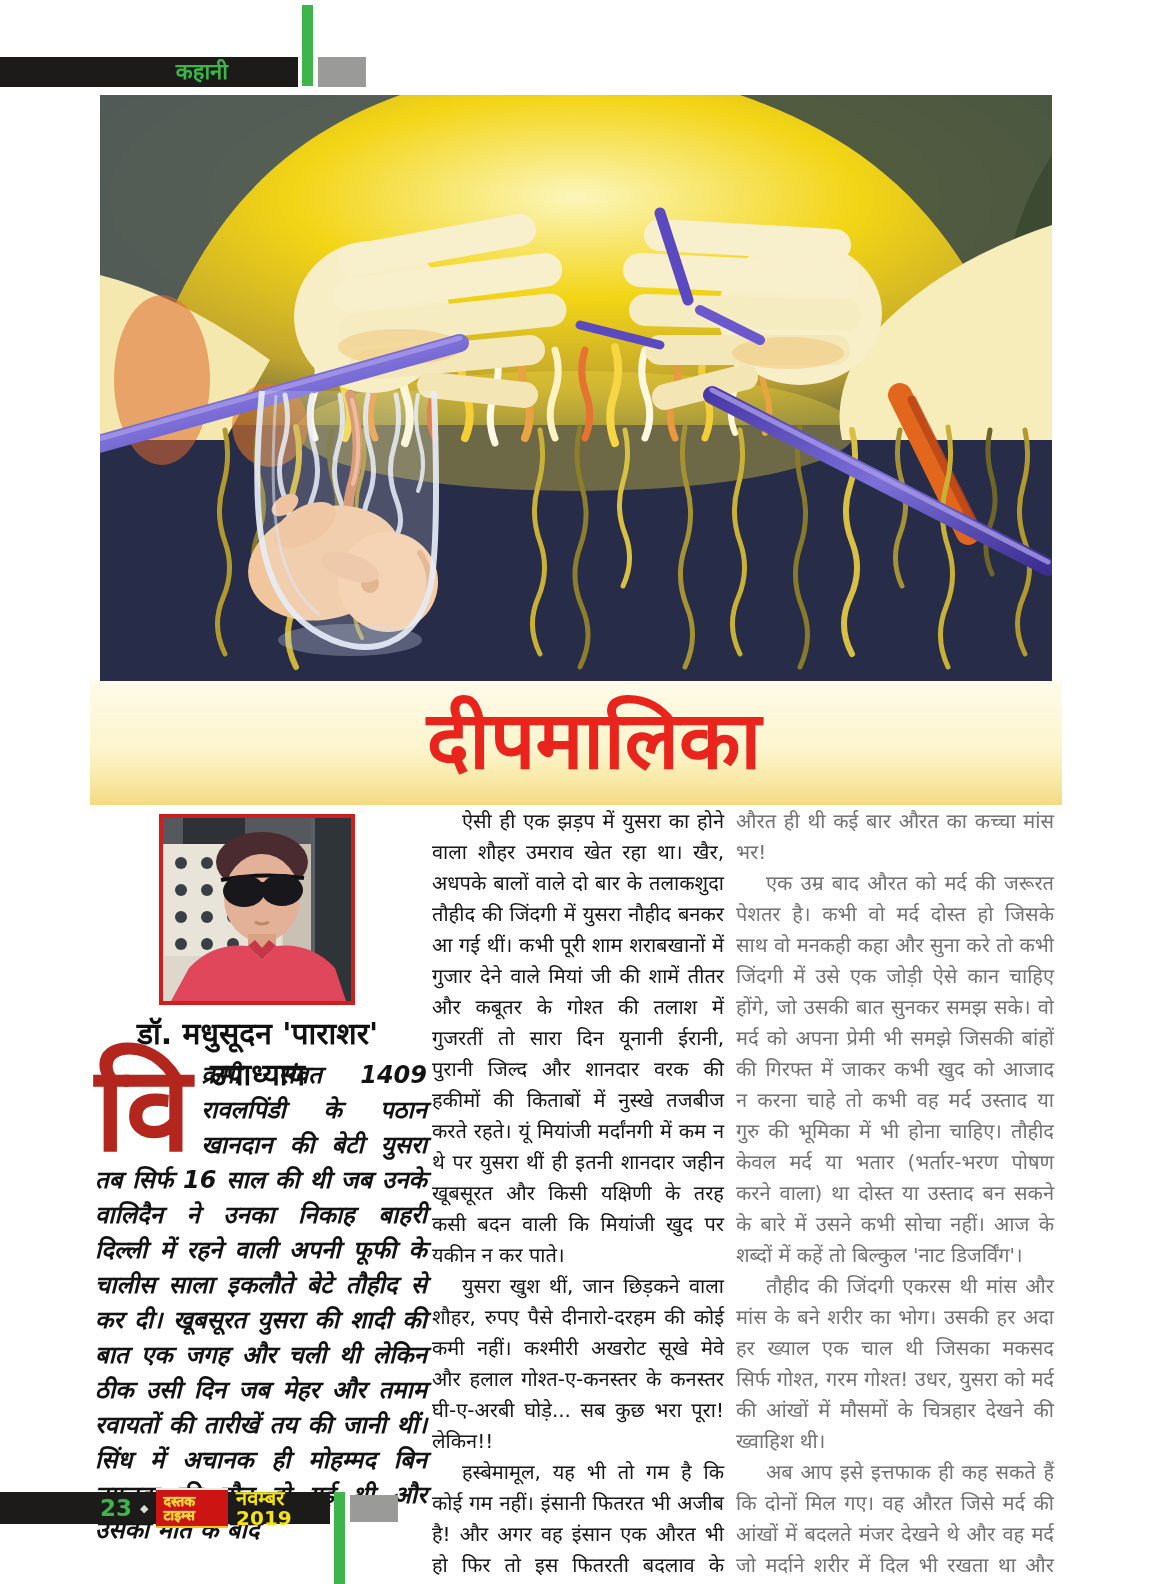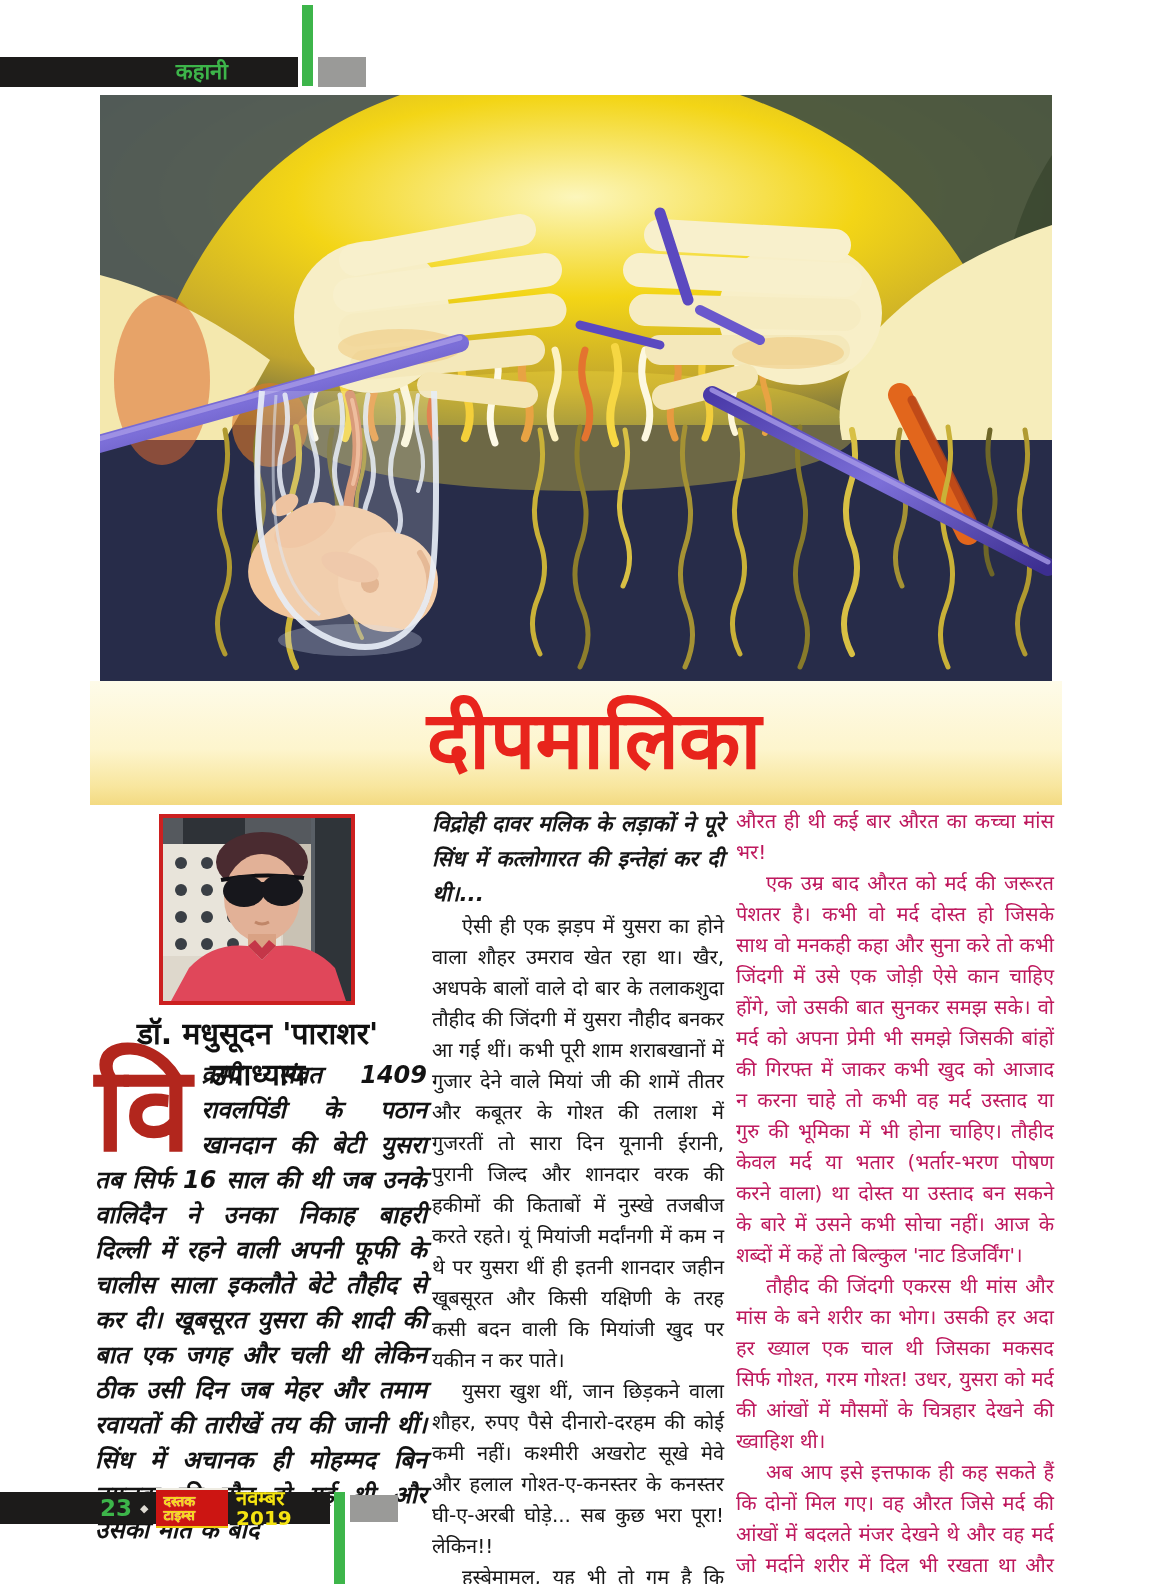--- a/index.html
+++ b/index.html
@@ -26,21 +26,21 @@
   .author-caption{position:absolute;left:90px;top:1012px;width:335px;text-align:center;
                   font-size:30px;font-weight:bold;color:#101010;}
   
   .col1{position:absolute;left:95px;top:1058px;width:332px;height:428px;
         font-style:italic;font-weight:bold;font-size:24px;line-height:35px;text-align:justify;color:#131313;}
   .dropcap{float:left;color:#b2261d;font-size:118px;line-height:94px;font-weight:bold;
            font-style:normal;margin:4px 10px 0 0;}
   .col2{position:absolute;left:432px;top:806px;width:292px;height:678px;
         font-size:20px;line-height:31px;text-align:justify;color:#171717;}
   .col3{position:absolute;left:736px;top:806px;width:318px;height:678px;
-        font-size:20px;line-height:31px;text-align:justify;color:#be185d;}
+        font-size:20px;line-height:31px;text-align:justify;color:#737373;}
   .intro{font-style:italic;font-weight:bold;font-size:21.5px;line-height:35px;margin:0 0 14px 0;}
   .bodytext p{margin:0;text-indent:30px;}
   .bodytext p.no-indent{text-indent:0;}
   
   .footer-bar{position:absolute;left:0;top:1492px;width:330px;height:32px;background:#1c1b1a;
               display:flex;align-items:center;gap:8px;padding-left:100px;box-sizing:border-box;}
   .page-number{color:#3db54a;font-size:23px;font-weight:bold;line-height:1;}
   .footer-diamond{color:#dedbd3;font-size:11px;line-height:1;}
   .magazine-logo{background:#cc1512;color:#f7d813;font-weight:bold;font-size:14px;line-height:1;
                  padding:4px 7px;border-top:2px solid #efece2;border-bottom:2px solid #f2c90f;
@@ -224,21 +224,20 @@
       <path d="M85,128 L99,142 L113,128 L106,122 L99,130 L92,122 Z" fill="#c43648"></path>
     </svg>
   </div>
   <div class="author-caption">डॉ. मधुसूदन 'पाराशर' उपाध्याय</div>
 
   <div class="col1">
     <span class="dropcap">वि</span><span>क्रमी संवत 1409 रावलपिंडी के पठान खानदान की बेटी युसरा तब सिर्फ 16 साल की थी जब उनके वालिदैन ने उनका निकाह बाहरी दिल्ली में रहने वाली अपनी फूफी के चालीस साला इकलौते बेटे तौहीद से कर दी। खूबसूरत युसरा की शादी की बात एक जगह और चली थी लेकिन ठीक उसी दिन जब मेहर और तमाम रवायतों की तारीखें तय की जानी थीं। सिंध में अचानक ही मोहम्मद बिन तुगलक की मौत हो गई थी और उसकी मौत के बाद</span>
   </div>
 
   <div class="col2 bodytext">
-    <p class="intro no-indent">विद्रोही दावर मलिक के लड़ाकों ने पूरे सिंध में कत्लोगारत की इन्तेहां कर दी थी।...</p>
     <p>ऐसी ही एक झड़प में युसरा का होने वाला शौहर उमराव खेत रहा था। खैर, अधपके बालों वाले दो बार के तलाकशुदा तौहीद की जिंदगी में युसरा नौहीद बनकर आ गई थीं। कभी पूरी शाम शराबखानों में गुजार देने वाले मियां जी की शामें तीतर और कबूतर के गोश्त की तलाश में गुजरतीं तो सारा दिन यूनानी ईरानी, पुरानी जिल्द और शानदार वरक की हकीमों की किताबों में नुस्खे तजबीज करते रहते। यूं मियांजी मर्दांनगी में कम न थे पर युसरा थीं ही इतनी शानदार जहीन खूबसूरत और किसी यक्षिणी के तरह कसी बदन वाली कि मियांजी खुद पर यकीन न कर पाते।</p>
     <p>युसरा खुश थीं, जान छिड़कने वाला शौहर, रुपए पैसे दीनारो-दरहम की कोई कमी नहीं। कश्मीरी अखरोट सूखे मेवे और हलाल गोश्त-ए-कनस्तर के कनस्तर घी-ए-अरबी घोड़े... सब कुछ भरा पूरा! लेकिन!!</p>
     <p>हस्बेमामूल, यह भी तो गम है कि कोई गम नहीं। इंसानी फितरत भी अजीब है! और अगर वह इंसान एक औरत भी हो फिर तो इस फितरती बदलाव के अजायब घर से कुछ भी निकल सकता है। युसरा एक कमसिन लड़की थी। औरत, औरत जैसी थी। पत्नी, प्रेमिका या फिर किसी और रूप से परे न थी पर हां उस पके मर्द के लिए वो बस एक</p>
   </div>
 
   <div class="col3 bodytext">
     <p class="no-indent">औरत ही थी कई बार औरत का कच्चा मांस भर!</p>
     <p>एक उम्र बाद औरत को मर्द की जरूरत पेशतर है। कभी वो मर्द दोस्त हो जिसके साथ वो मनकही कहा और सुना करे तो कभी जिंदगी में उसे एक जोड़ी ऐसे कान चाहिए होंगे, जो उसकी बात सुनकर समझ सके। वो मर्द को अपना प्रेमी भी समझे जिसकी बांहों की गिरफ्त में जाकर कभी खुद को आजाद न करना चाहे तो कभी वह मर्द उस्ताद या गुरु की भूमिका में भी होना चाहिए। तौहीद केवल मर्द या भतार (भर्तार-भरण पोषण करने वाला) था दोस्त या उस्ताद बन सकने के बारे में उसने कभी सोचा नहीं। आज के शब्दों में कहें तो बिल्कुल 'नाट डिजर्विंग'।</p>
     <p>तौहीद की जिंदगी एकरस थी मांस और मांस के बने शरीर का भोग। उसकी हर अदा हर ख्याल एक चाल थी जिसका मकसद सिर्फ गोश्त, गरम गोश्त! उधर, युसरा को मर्द की आंखों में मौसमों के चित्रहार देखने की ख्वाहिश थी।</p>
     <p>अब आप इसे इत्तफाक ही कह सकते हैं कि दोनों मिल गए। वह औरत जिसे मर्द की आंखों में बदलते मंजर देखने थे और वह मर्द जो मर्दाने शरीर में दिल भी रखता था और जिसकी रूह भी जिन्दा थी। तकदीर ने मौका भी ऐसा चुना, जहां आमना-सामना तो होना ही था।</p>

